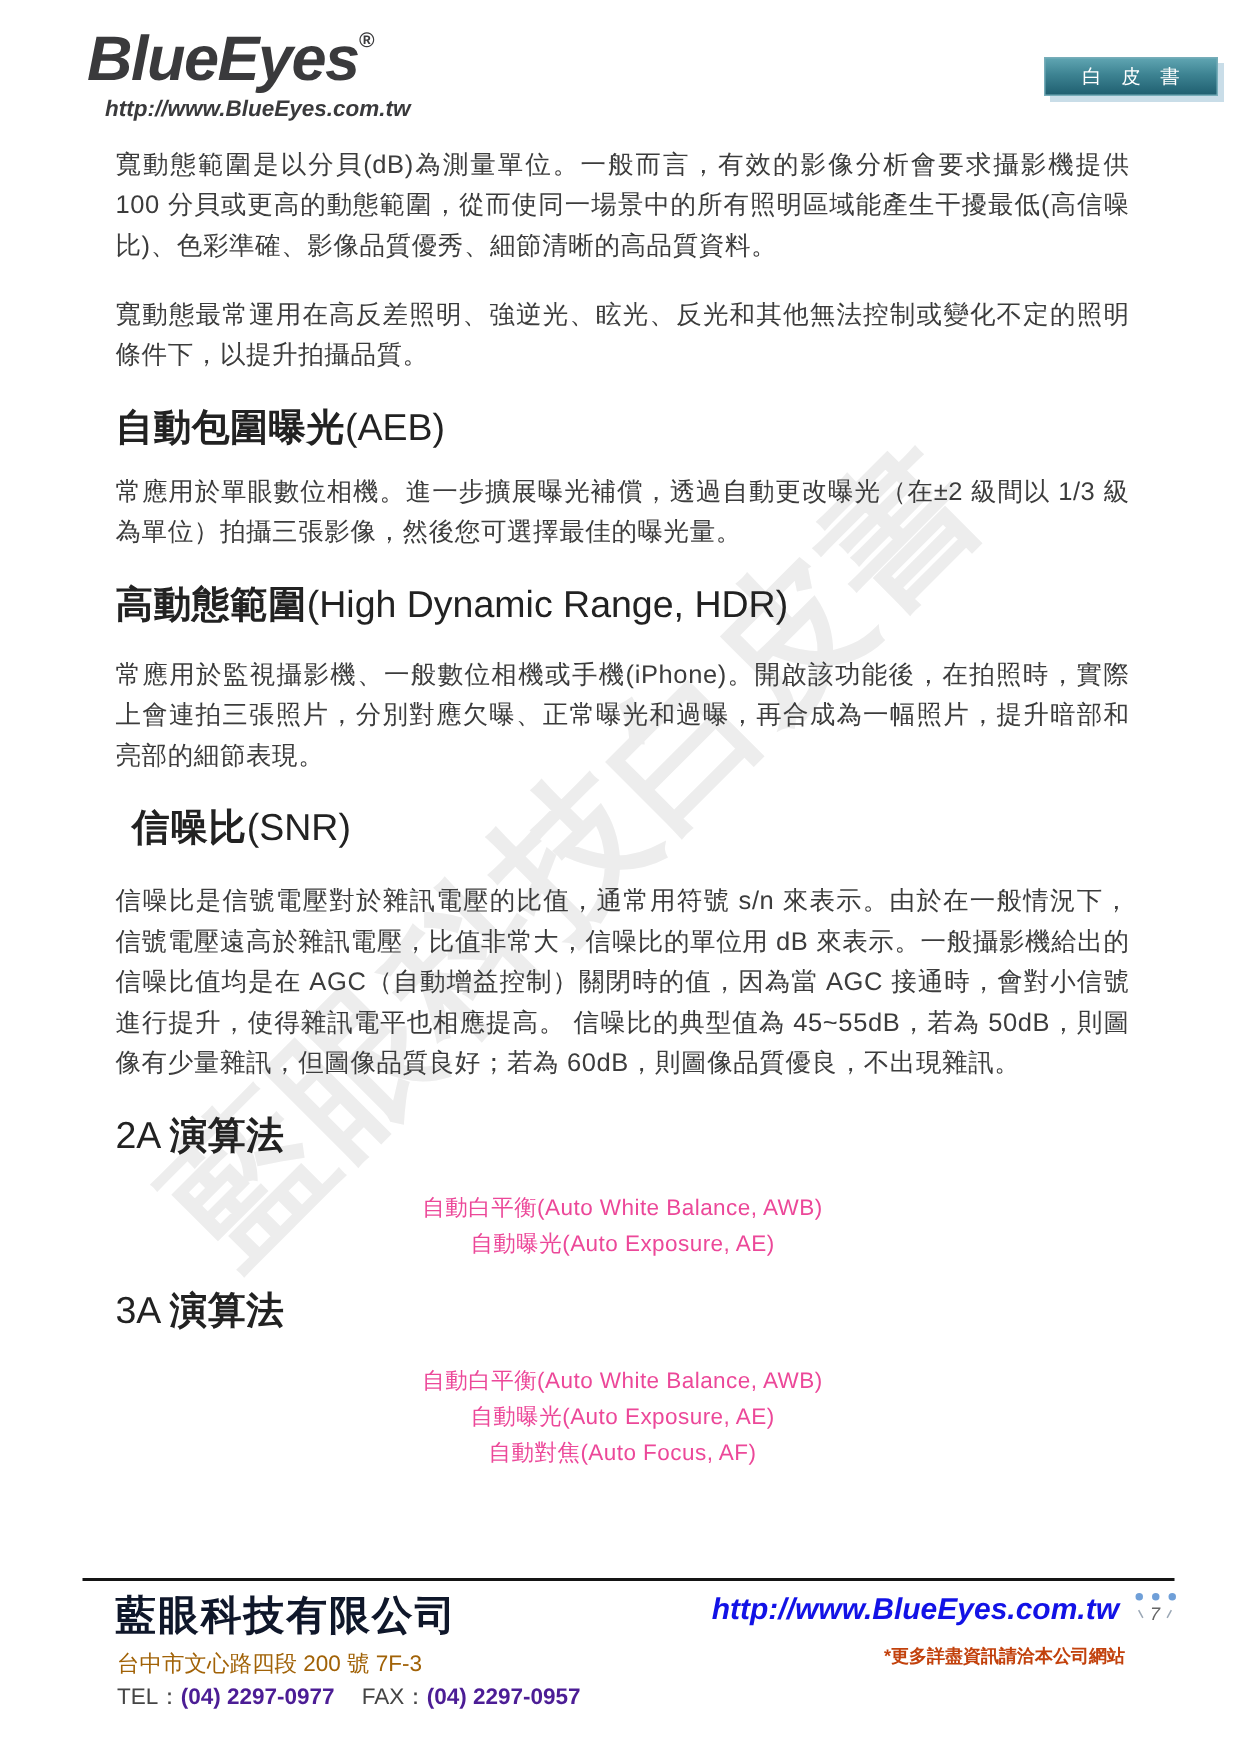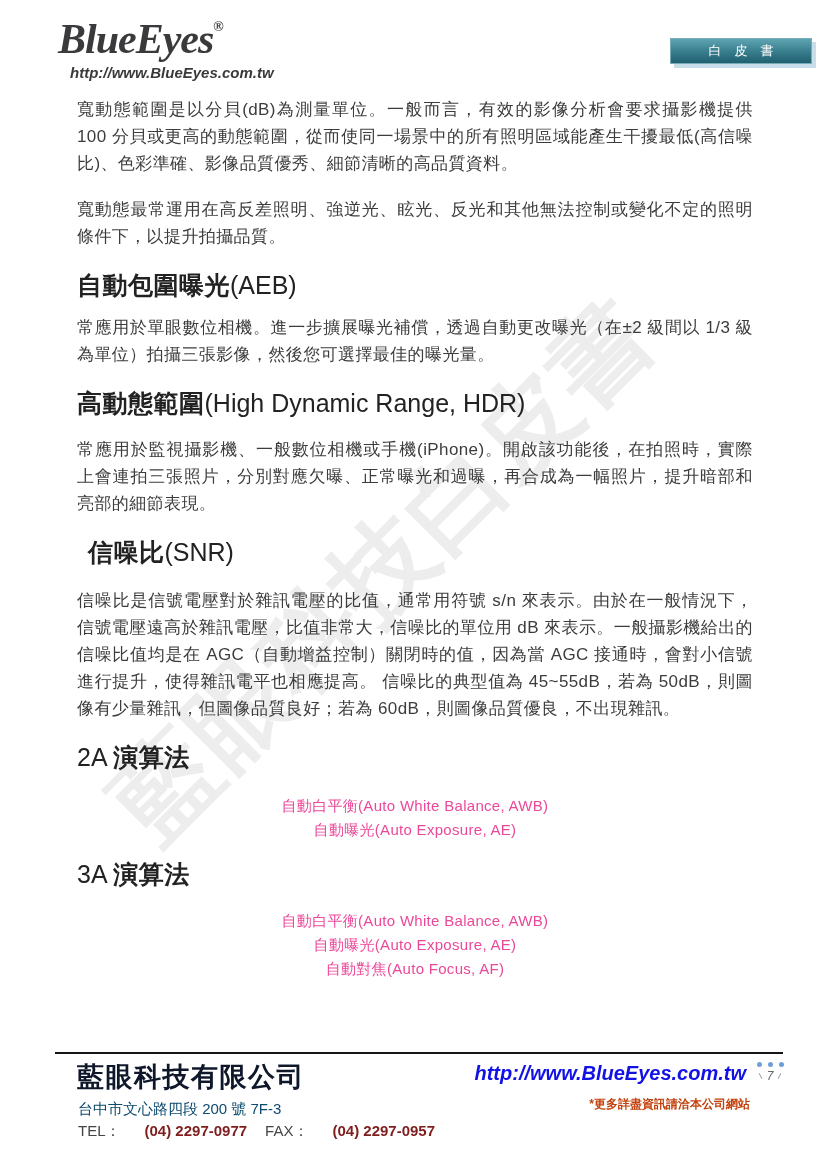--- a/index.html
+++ b/index.html
@@ -6,30 +6,30 @@
   .page {
     position:relative; width:826px; height:1169px; background:#ffffff;
     font-family:"Liberation Sans","DejaVu Sans",sans-serif;
     overflow:hidden; margin:0 auto;
   }
 
   
   .logo {
     position:absolute; left:58px; top:18px;
     font-size:42px; font-weight:bold; font-style:italic;
-    color:#3a3a3c; letter-spacing:-1px; line-height:1; z-index:2;font-family:Liberation Serif, serif;
+    color:#3a3a3c; letter-spacing:-1px; line-height:1; z-index:2;
   }
   .logo .reg { font-size:14px; font-weight:bold; vertical-align:22px; letter-spacing:0; }
   .logo-url {
     position:absolute; left:70px; top:64px;
     font-size:15px; font-weight:bold; font-style:italic;
     color:#3a3a3c; z-index:2;
   }
   .badge {
-    position:absolute; right:14px; top:38px; width:142px; height:26px;
+    position:absolute; right:14px; top:38px; width:116px; height:26px;
     background:linear-gradient(180deg,#62a7b4 0%,#3d8392 45%,#1e5d6e 100%);
     box-shadow:4px 4px 0 #c9dde8, inset 0 0 0 1px #77adb9;
     color:#ffffff; font-size:13px; line-height:26px; text-align:center;
     letter-spacing:13px; padding-left:13px; box-sizing:border-box; z-index:2;
   }
 
   
   .watermark {
     position:absolute; left:130px; top:770px;
     transform:rotate(-45deg); transform-origin:0 50%;
@@ -55,23 +55,23 @@
   h2.h-2a   { margin:8px 0 20px 0; }
   h2.h-3a   { margin:16px 0 18px 0; }
   .algo-line { margin:0; font-size:15px; line-height:24px; color:#ec4899; letter-spacing:0.3px;text-align:center; }
 
   
   .footer-rule { position:absolute; left:55px; top:1052px; width:728px; height:2px; background:#151515; z-index:1; }
   .company {
     position:absolute; left:77px; top:1059px; font-size:27px; font-weight:bold;
     color:#0f172a; letter-spacing:1.5px; z-index:1;
   }
-  .address { position:absolute; left:78px; top:1100px; font-size:15px; color:#0c4a6e; z-index:1; }
+  .address { position:absolute; left:78px; top:1100px; font-size:15px; color:#a16207; z-index:1; }
   .telfax  { position:absolute; left:78px; top:1122px; font-size:15px; color:#454545; z-index:1; }
-  .telfax .phone { color:#7f1d1d; font-weight:bold;margin-left:24px; }
+  .telfax .phone { color:#4c1d95; font-weight:bold; }
   .telfax .fax-label { margin-left:18px; }
   .footer-url {
     position:absolute; top:1062px; right:80px; font-size:20px;
     font-weight:bold; font-style:italic; color:#1212e6; z-index:1;
   }
   .footer-note { position:absolute; top:1096px; right:76px; font-size:12px; color:#c2410c; z-index:1;font-weight:bold; }
   .page-cluster { position:absolute; left:753px; top:1062px; width:34px; text-align:center; z-index:1; }
   .page-dots { display:flex; justify-content:center; gap:6px; margin-bottom:2px; }
   .page-dots i { width:5px; height:5px; border-radius:50%; background:#6f9fd8; display:block; }
   .page-num-row { display:flex; align-items:center; justify-content:center; gap:6px; }

